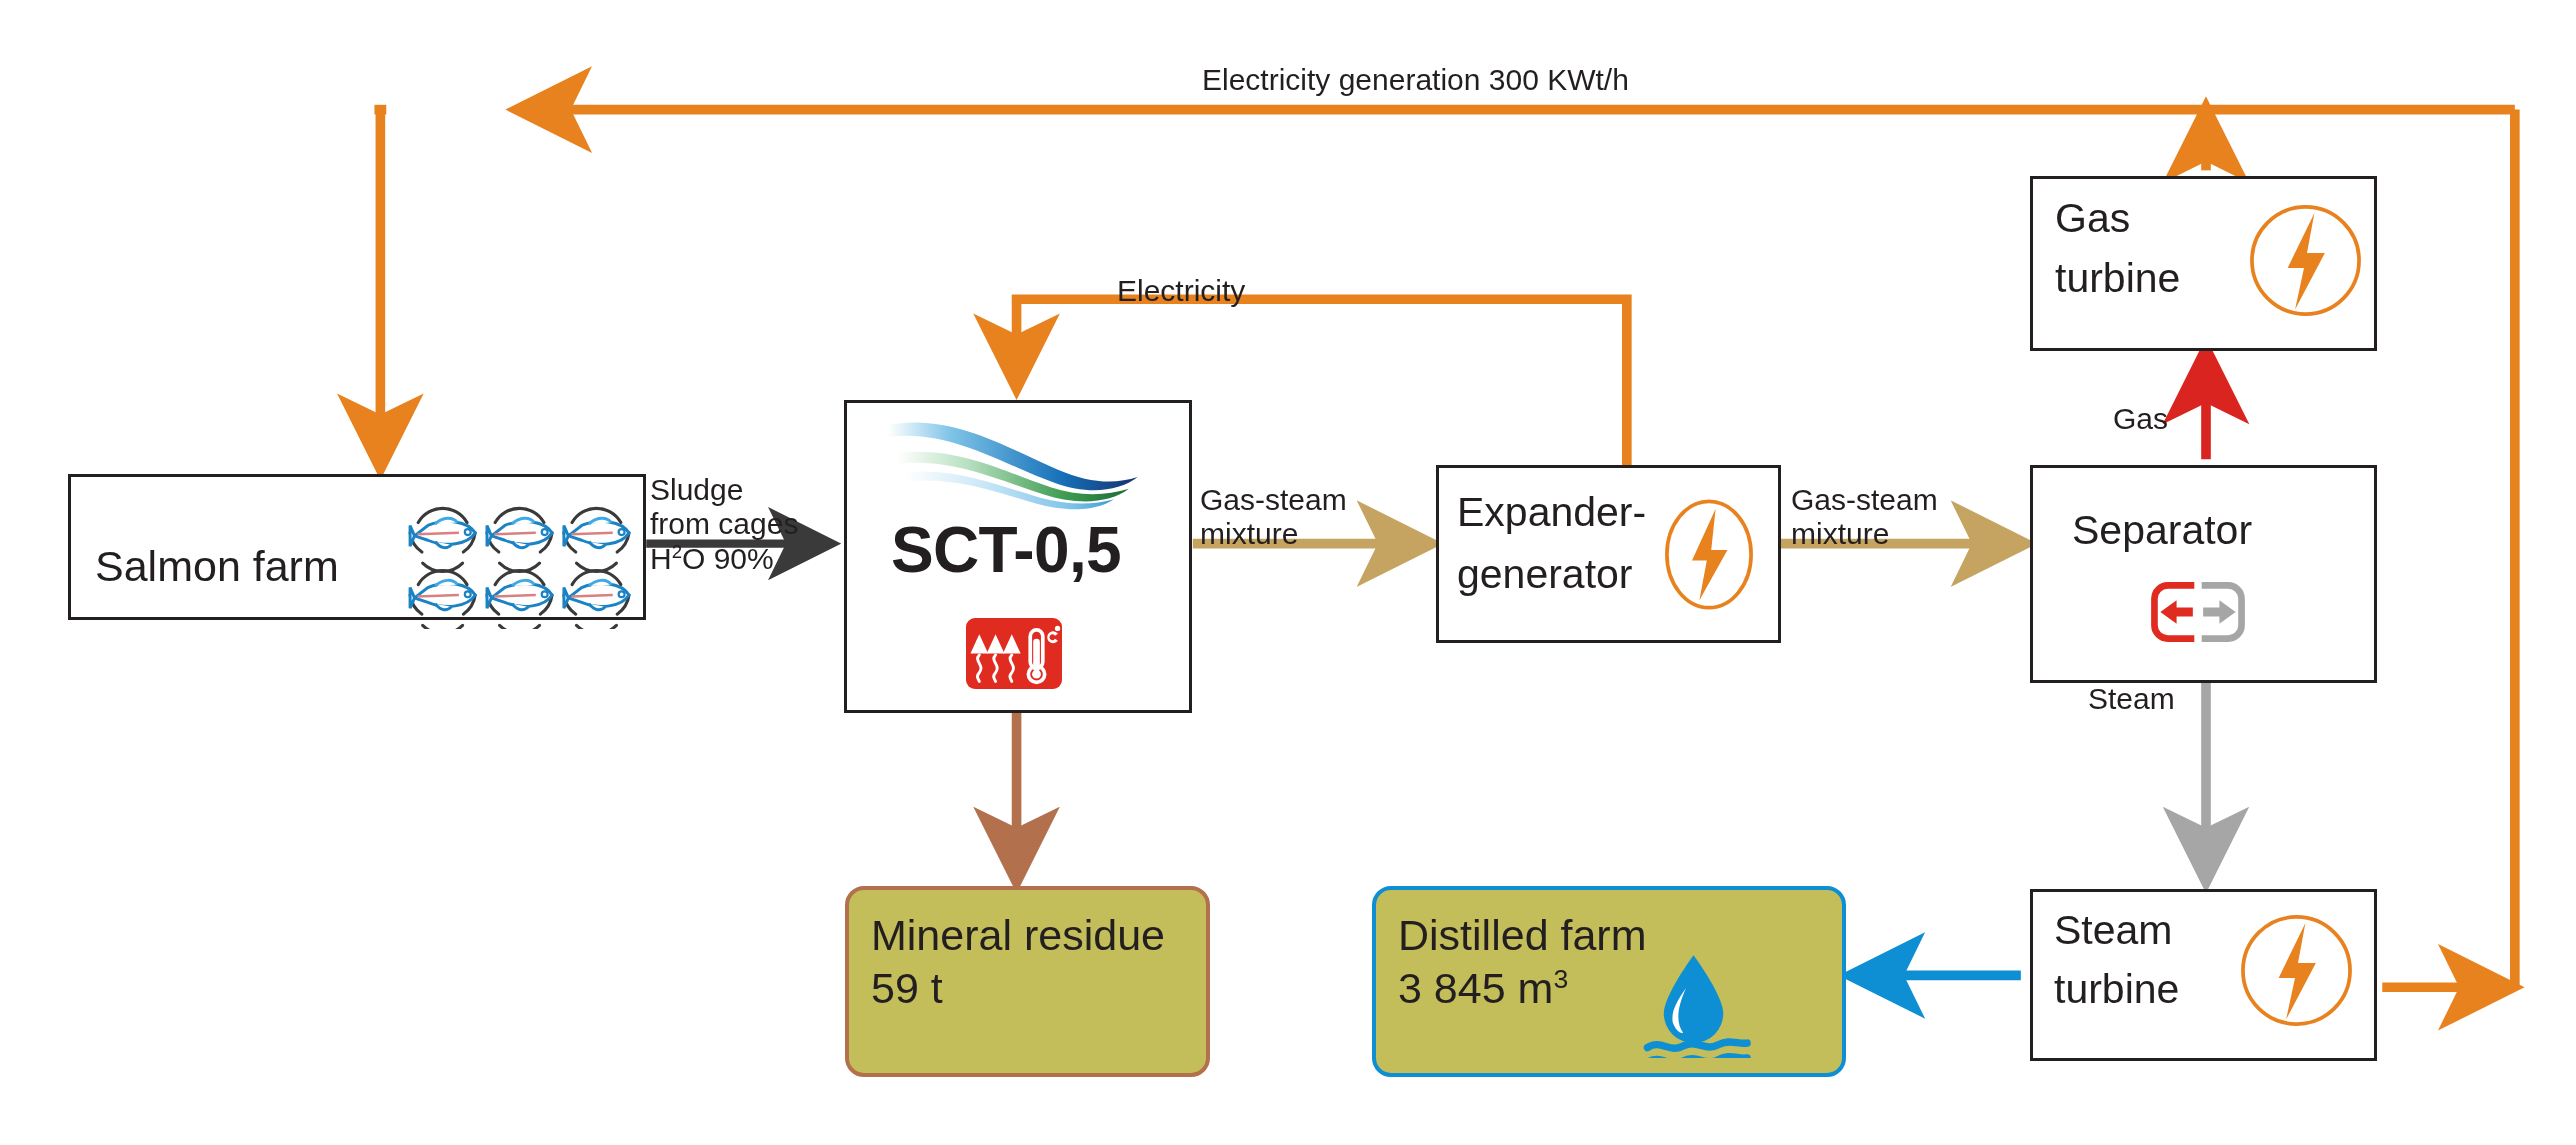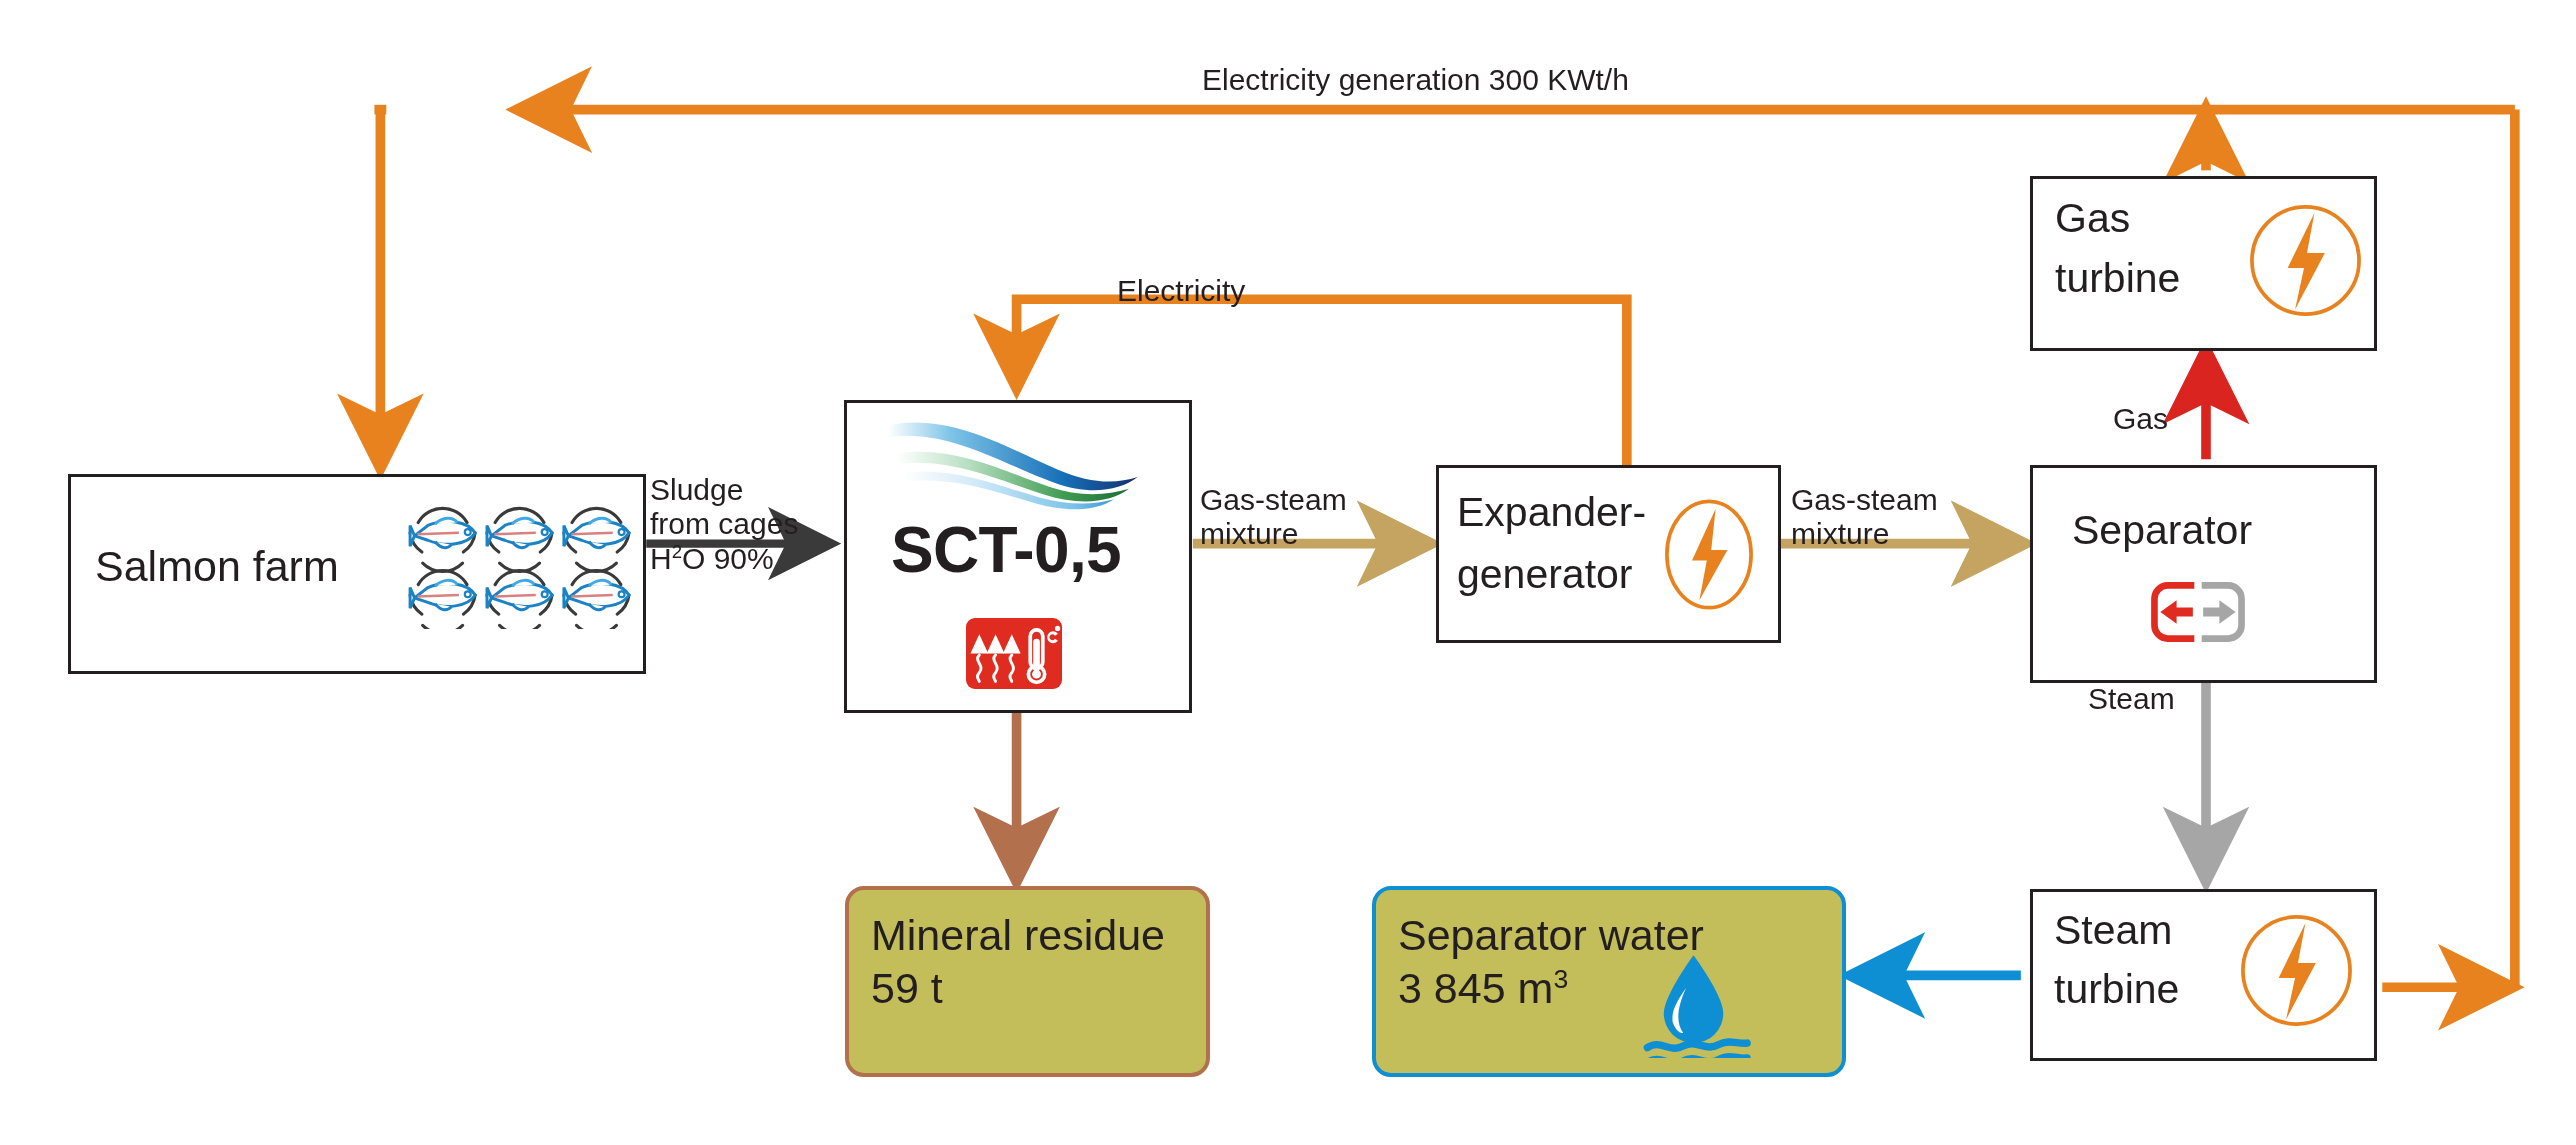--- a/index.html
+++ b/index.html
@@ -111,21 +111,21 @@
 
   <div style="position:absolute;left:1791px;top:483px;">
     <div class="lbl flow-lbl" style="position:static;">Gas-steam</div>
     <div class="lbl flow-lbl" style="position:static;">mixture</div>
   </div>
 
   <div class="lbl flow-lbl" style="left:2113px;top:402px;">Gas</div>
 
   <div class="lbl flow-lbl" style="left:2088px;top:682px;">Steam</div>
 
-  <div class="node-box" style="left:68px;top:474px;width:578px;height:200px;">
+  <div class="node-box" style="left:68px;top:474px;width:578px;height:146px;">
     <div class="lbl big-title" style="left:24px;top:65px;">Salmon farm</div>
     <svg style="position:absolute;left:333px;top:10.4px;width:237px;height:142px;" viewBox="0 0 320 192">
       <g fill="none" stroke="#3a3a3a" stroke-width="4.2" stroke-linecap="round">
 
         <g>
           <path d="M19,48 A38,38 0 0 1 85,48"></path>
             <path d="M96,62 A38,38 0 0 1 80,88"></path>
           <path d="M24,88 A38,38 0 0 1 8,62"></path>
           <path d="M25,103 A38,38 0 0 0 79,103"></path>
         </g>
@@ -305,21 +305,21 @@
       <path d="M92,16 L56,90 L78,90 L66,146 L106,70 L82,70 Z" fill="#E8821E"></path>
     </svg>
   </div>
 
   <div class="node-rounded" style="left:845px;top:886px;width:365px;height:191px;background:#C3BE5A;border:4.4px solid #B3704D;">
     <div class="lbl res-title" style="left:22px;top:21px;">Mineral residue</div>
     <div class="lbl res-title" style="left:22px;top:74px;">59 t</div>
   </div>
 
   <div class="node-rounded" style="left:1372px;top:886px;width:474px;height:191px;background:#C3BE5A;border:4.4px solid #0E8FD4;">
-    <div class="lbl res-title" style="left:22px;top:21px;">Separator water</div>
+    <div class="lbl res-title" style="left:22px;top:21px;">Distilled farm</div>
     <div class="lbl res-title" style="left:22px;top:74px;"><span>3 845 m</span><span class="sub">3</span></div>
     <svg style="position:absolute;left:261px;top:49px;width:119px;height:119px;" viewBox="0 0 160 160">
       <path d="M76,22 C76,22 36,76 36,100 a40,40 0 0 0 80,0 C116,76 76,22 76,22 Z" fill="#0E8FD4"></path>
       <path d="M66,66 C52,86 46,98 48,112 C52,124 60,128 62,126 C52,112 54,92 66,66 Z" fill="#ffffff"></path>
       <g fill="none" stroke="#0E8FD4" stroke-width="10" stroke-linecap="round">
         <path d="M14,146 C32,134 44,154 62,144 C80,134 92,152 110,142 C124,134 136,142 148,140"></path>
         <path d="M14,166 C32,154 44,174 62,164 C80,154 92,172 110,162 C124,154 136,162 148,160"></path>
       </g>
     </svg>
   </div>

